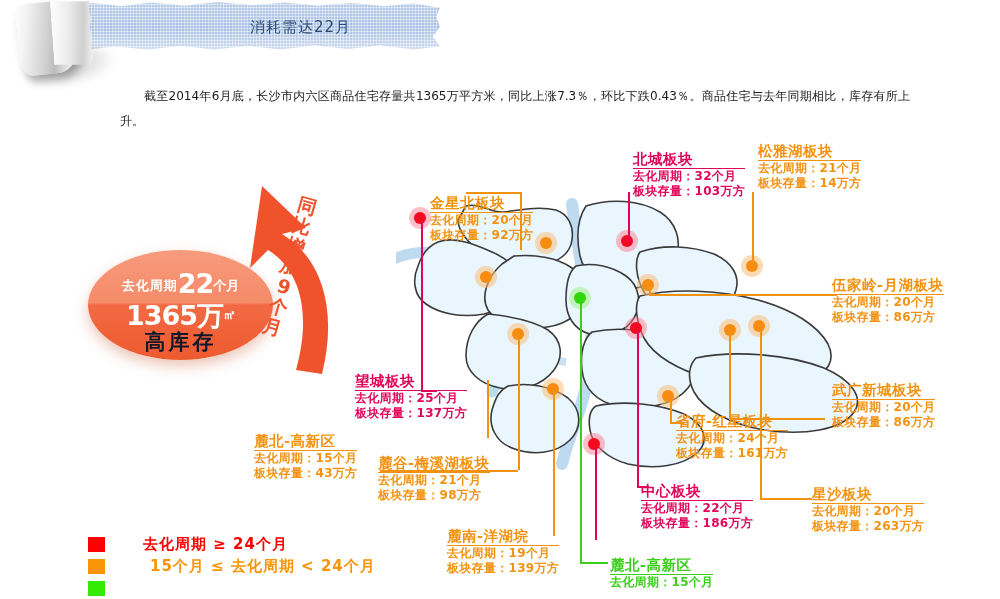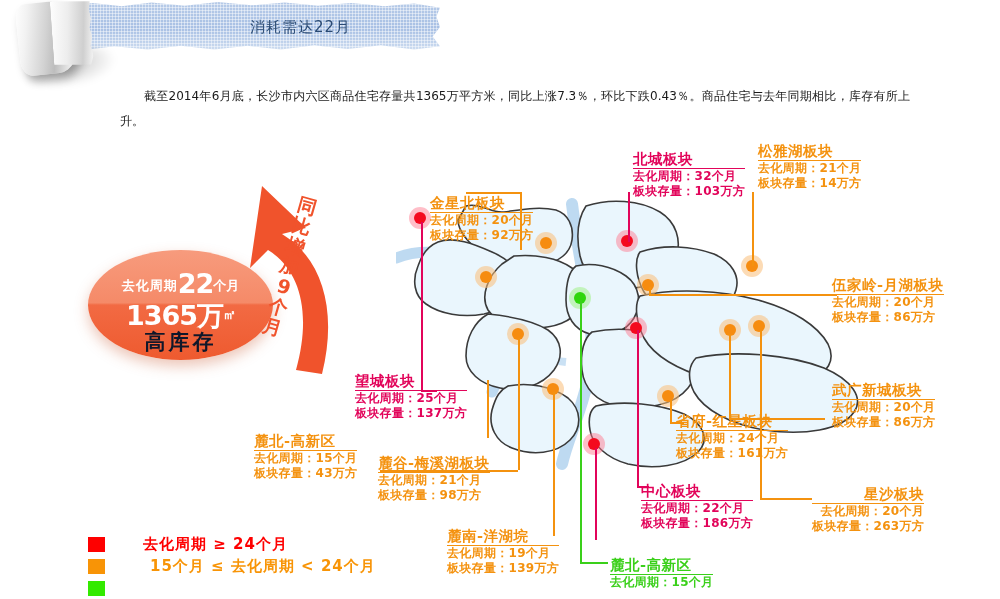--- a/index.html
+++ b/index.html
@@ -287,21 +287,21 @@
   <span class="row rows"><span>去化周期：</span><span>20个月</span></span>
   <span class="row rows"><span>板块存量：</span><span>86万方</span></span>
 </div>
 
 <div class="callout c-org" style="left:832px;top:383px;">
   <span class="ttl">武广新城板块</span>
   <span class="row rows"><span>去化周期：</span><span>20个月</span></span>
   <span class="row rows"><span>板块存量：</span><span>86万方</span></span>
 </div>
 
-<div class="callout c-org" style="left:812px;top:487px;text-align:right;">
+<div class="callout c-org" style="left:812px;top:487px;">
   <span class="ttl">星沙板块</span>
   <span class="row rows"><span>去化周期：</span><span>20个月</span></span>
   <span class="row rows"><span>板块存量：</span><span>263万方</span></span>
 </div>
 
 <div class="callout c-red" style="left:355px;top:374px;">
   <span class="ttl">望城板块</span>
   <span class="row rows"><span>去化周期：</span><span>25个月</span></span>
   <span class="row rows"><span>板块存量：</span><span>137万方</span></span>
 </div>

